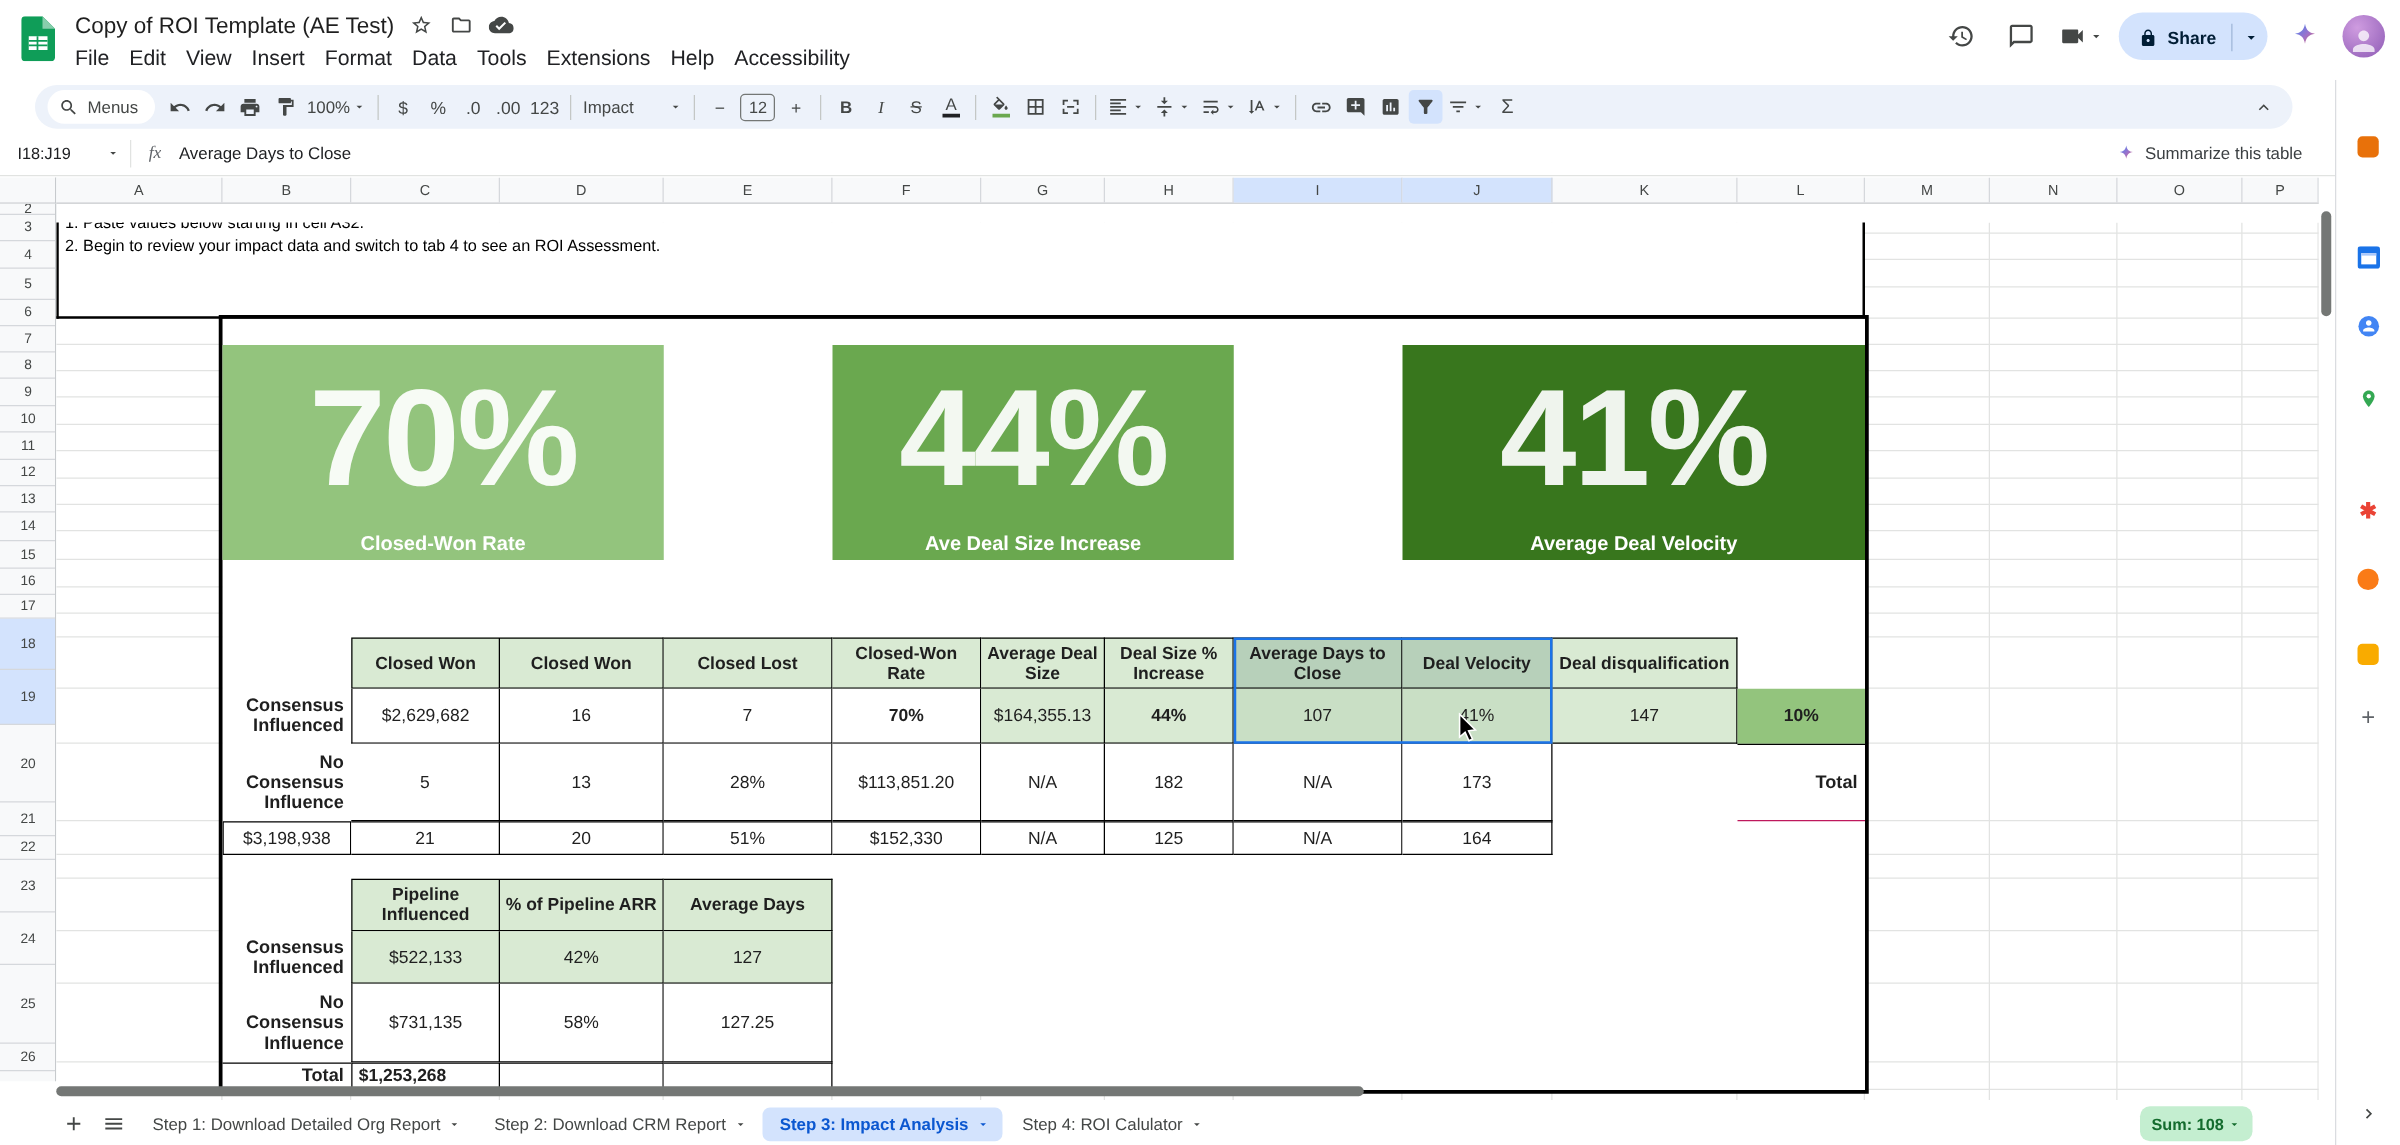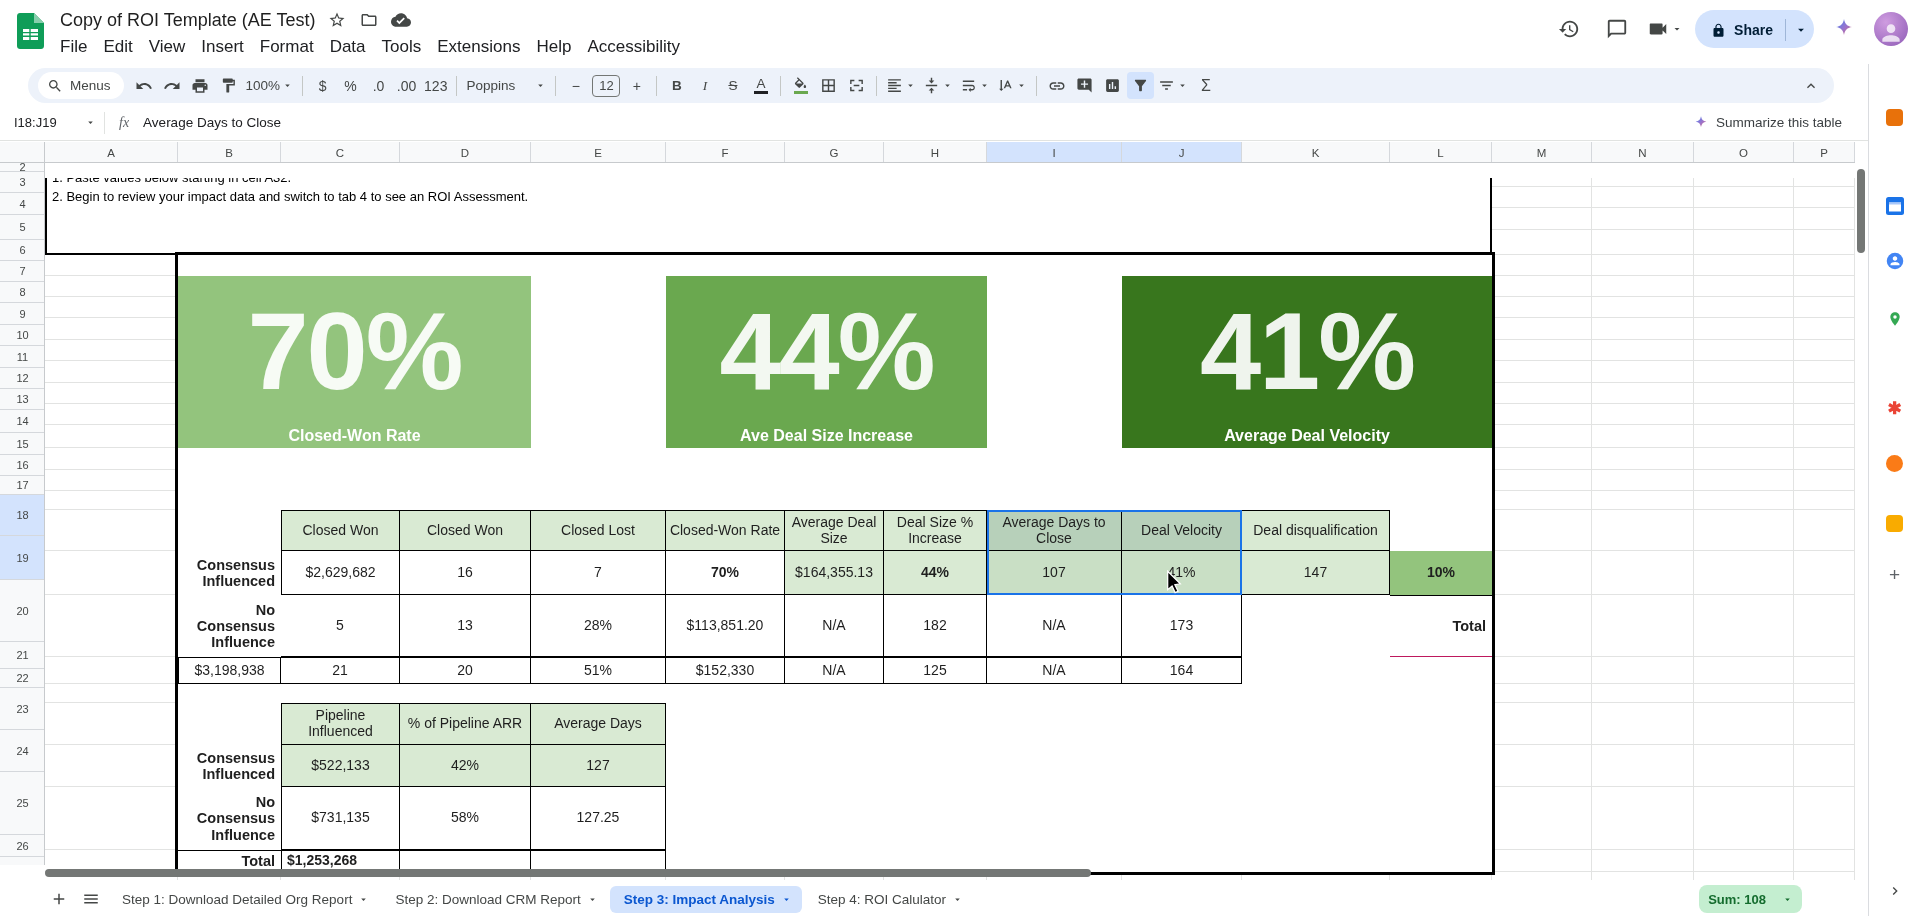--- a/index.html
+++ b/index.html
@@ -86,21 +86,21 @@
   font-size:16px;font-weight:700;color:#fff}
 
 .tbl{position:absolute;display:grid}
 .tbl1{left:0;top:255px;grid-template-columns:103px 119px 131px 135px 119px 99px 103px 135px 120px 148px 102px;
   grid-template-rows:41px 44px 62px 27px}
 .tbl2{left:0;top:448px;grid-template-columns:103px 119px 131px 135px;grid-template-rows:42px 42px 63px 22px}
 .cell{display:flex;align-items:center;justify-content:center;font-size:14px;line-height:1.12;text-align:center}
 .bd{border-right:1px solid #000;border-bottom:1px solid #000;background:#fff;cursor:cell}
 .bt{border-top:1px solid #000}
 .bl{border-left:1px solid #000}
-.hd{font-weight:400;background:#d9ead3;padding:0 2px}
+.hd{font-weight:700;background:#d9ead3;padding:0 2px}
 .g{background:#d9ead3}
 .selh{background:#b7d0ba}
 .selc{background:#c9dfc5}
 .b{font-weight:700}
 .lab{justify-content:flex-end;text-align:right;font-weight:700;padding-right:6px;font-size:14.5px;cursor:cell}
 .total-lab{border-top:1px solid #000;border-bottom:1px solid #be185d}
 .accent{background:#93c47d;font-weight:600;cursor:cell}
 .la{justify-content:flex-start;text-align:left;padding-left:5px}
 .sel-rect{position:absolute;left:809px;top:0;width:255px;height:85px;border:2px solid #1a73e8;pointer-events:none}
 
@@ -110,21 +110,21 @@
 .hthumb{position:absolute;left:0;top:1px;width:1046px;height:8px;background:#747775;border-radius:4px}
 .cursor{position:absolute;left:1120px;top:392px;pointer-events:none}
 
 
 .tabbar{position:absolute;left:0;top:882px;width:1868px;height:34px;background:#fff;display:flex;
   align-items:center;padding-left:44px;gap:2px}
 .tabbar .tb-ic{width:30px;height:30px;display:flex;align-items:center;justify-content:center;cursor:pointer}
 .sheet-tab{display:flex;align-items:center;gap:6px;height:27px;padding:0 10px 0 14px;border-radius:6px;
   font-size:13.5px;color:#444746;cursor:pointer;white-space:nowrap}
 .sheet-tab.active{background:#d3e3fd;color:#0b57d0;font-weight:700}
-.sum-chip{margin-left:auto;margin-right:66px;display:flex;align-items:center;gap:16px;height:26px;
+.sum-chip{margin-left:auto;margin-right:66px;display:flex;align-items:center;gap:3px;height:26px;
   background:#c4eed0;color:#146c2e;font-size:13px;font-weight:700;border-radius:8px;padding:14px 9px;cursor:pointer}
 
 
 .side-panel{position:absolute;left:1868px;top:64px;width:52px;height:852px;background:#fff;border-left:1px solid #dadce0}
 .sp-icon{position:absolute;left:50%;transform:translateX(-50%);width:22px;height:22px;display:flex;
   align-items:center;justify-content:center;cursor:pointer}
 .sq{width:17px;height:17px;border-radius:4px}
 .cir{width:17px;height:17px;border-radius:50%}
 </style>
 </head>
@@ -256,21 +256,21 @@
         </svg>
     </span>
     <span class="tb-sep"></span>
     <span class="tb-btn glyph">$</span>
     <span class="tb-btn glyph">%</span>
     <span class="tb-btn glyph">.0</span>
     <span class="tb-btn glyph">.00</span>
     <span class="tb-btn glyph">123</span>
     <span class="tb-sep"></span>
     <span class="tb-btn" style="min-width:86px;justify-content:space-between">
-      <span class="tb-txt">Poppins</span>
+      <span class="tb-txt">Impact</span>
       <svg class="tb-caret" width="11" height="11" viewBox="0 0 24 24">
           <path class="ic" d="M7 10l5 5 5-5z"></path>
         </svg>
     </span>
     <span class="tb-sep"></span>
     <span class="tb-btn glyph">−</span>
     <span class="fs-box">12</span>
     <span class="tb-btn glyph">+</span>
     <span class="tb-sep"></span>
     <span class="tb-btn" style="font-weight:700">B</span>

